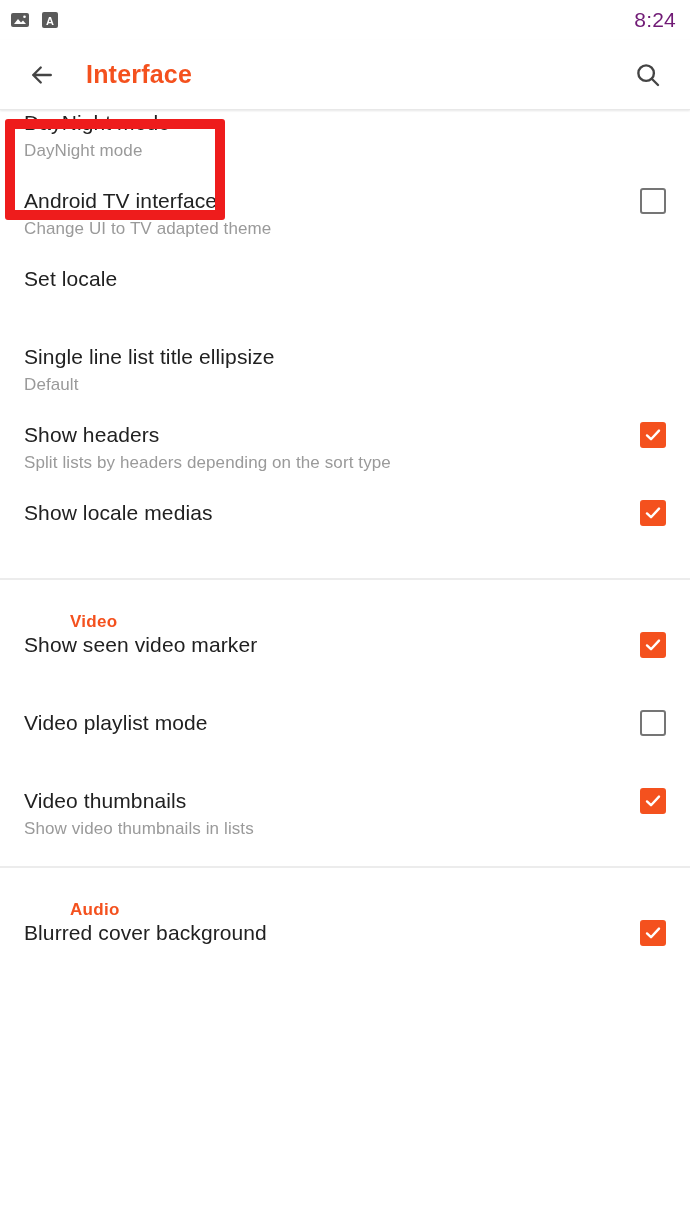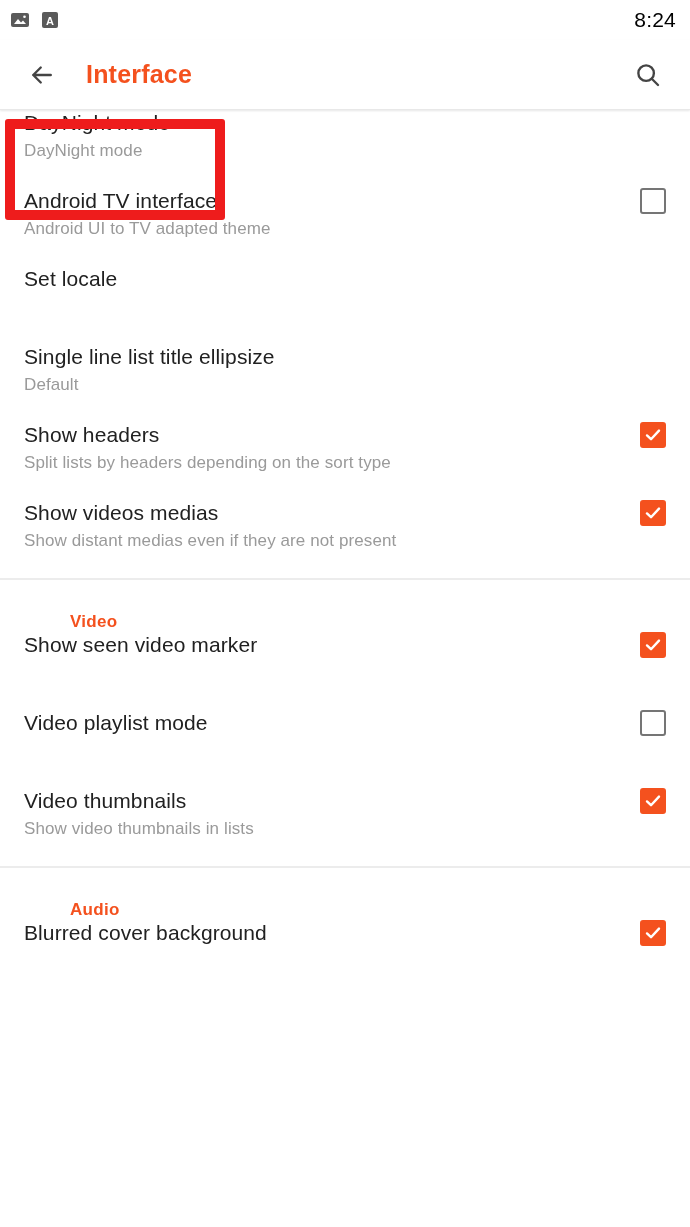--- a/index.html
+++ b/index.html
@@ -29,21 +29,21 @@
     padding: 0 14px 0 10px;
   }
   .status-left { display: flex; align-items: center; gap: 10px; }
   .status-ico {
     width: 20px; height: 20px;
     display: block;
   }
   .status-right { margin-left: auto; }
   .status-time {
     font-size: 21px;
-    color: #000000;
+    color: #701a75;
     letter-spacing: .2px;
     font-family: "Liberation Sans", sans-serif;
   }
 
   
   .toolbar {
     position: relative;
     height: 70px;
     width: 100%;
     background: #ffffff;
@@ -174,21 +174,21 @@
   <div class="list" id="list-root">
       <div class="row">
         <div class="row-texts">
           <div class="row-title">DayNight mode</div>
           <div class="row-sub">DayNight mode</div>
         </div>
       </div>
       <div class="row">
         <div class="row-texts">
           <div class="row-title">Android TV interface</div>
-          <div class="row-sub">Android UI to TV adapted theme</div>
+          <div class="row-sub">Change UI to TV adapted theme</div>
         </div>
         <div class="cb off"></div>
       </div>
       <div class="row">
         <div class="row-texts">
           <div class="row-title">Set locale</div>
         </div>
       </div>
       <div class="row">
         <div class="row-texts">
@@ -202,22 +202,21 @@
           <div class="row-sub">Split lists by headers depending on the sort type</div>
         </div>
         <div class="cb on">
           <svg class="tick" width="18" height="18" viewBox="0 0 18 18">
             <path d="M3 9.4 L7 13.2 L15 4.6" stroke="#ffffff" stroke-width="2.4" fill="none" stroke-linecap="round" stroke-linejoin="round"></path>
           </svg>
         </div>
       </div>
       <div class="row">
         <div class="row-texts">
-          <div class="row-title">Show videos medias</div>
-          <div class="row-sub">Show distant medias even if they are not present</div>
+          <div class="row-title">Show locale medias</div>
         </div>
         <div class="cb on">
           <svg class="tick" width="18" height="18" viewBox="0 0 18 18">
             <path d="M3 9.4 L7 13.2 L15 4.6" stroke="#ffffff" stroke-width="2.4" fill="none" stroke-linecap="round" stroke-linejoin="round"></path>
           </svg>
         </div>
       </div>
       <div class="section-divider"></div>
       <div class="section-header">Video</div>
       <div class="row">

